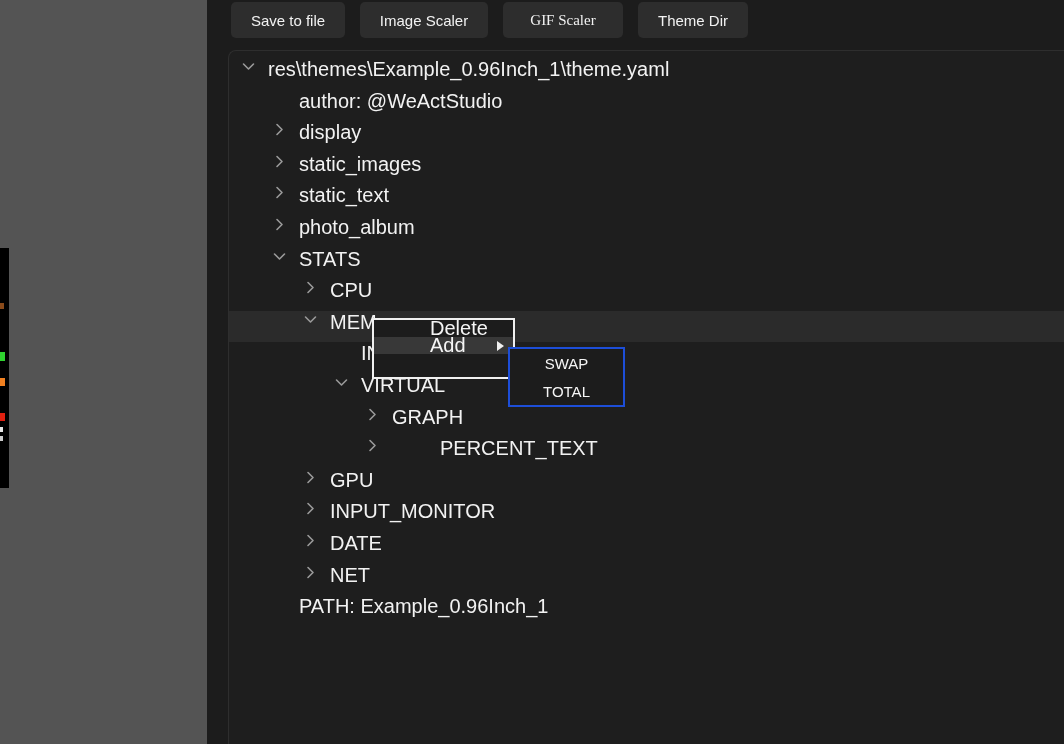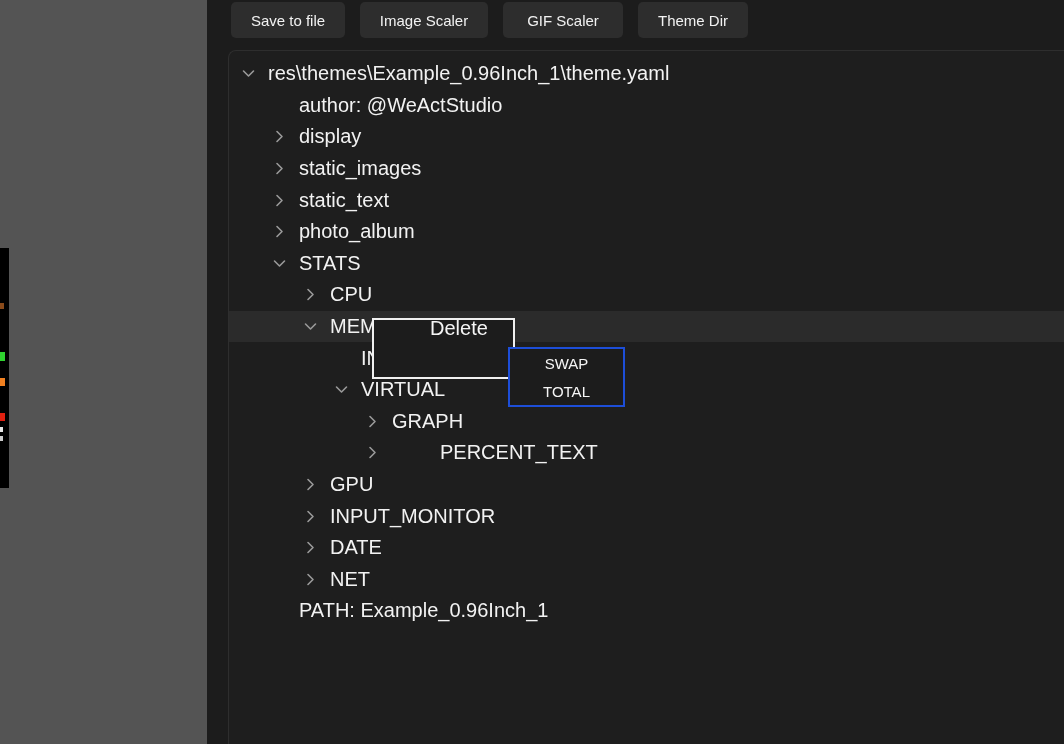--- a/index.html
+++ b/index.html
@@ -27,33 +27,33 @@
   .toolbar { position: absolute; left: 24px; top: 2px; display: flex; gap: 15px; }
   .tbtn {
     height: 36px; border: none; border-radius: 5px;
     background: #2d2d2d; color: #f2f2f2;
     font-family: inherit; font-size: 15px;
     display: flex; align-items: center; justify-content: center;
     cursor: pointer;
   }
   .tbtn:nth-child(1) { width: 114px; text-align: center; }
   .tbtn:nth-child(2) { width: 128px; }
-  .tbtn:nth-child(3) { width: 120px; }
+  .tbtn:nth-child(3) { width: 120px; font-family: Liberation Serif, serif; }
   .tbtn:nth-child(4) { width: 110px; }
 
   .tree-panel {
     position: absolute; left: 21px; top: 50px; right: 0; bottom: 0;
     background: #1e1e1e;
     border-top: 1px solid #2e2e2e; border-left: 1px solid #2e2e2e;
     border-radius: 8px 0 0 0;
     padding-top: 7px;
     overflow: hidden;
   }
   .trow {
-    height: 31.6px; display: flex; align-items: center;
+    height: 31.6px; display: flex; 
     color: #f2f2f2; font-size: 20px; white-space: pre; cursor: default;
   }
   .trow.hl { background: #2b2b2b; }
   .chev {
     width: 17px; height: 17px; margin-right: 11px; flex: 0 0 17px;
     display: inline-flex; align-items: center; justify-content: center;
   }
   .chev svg { display: block; }
 
   
@@ -160,20 +160,24 @@
                 <polyline points="6,3.5 11,8.5 6,13.5" stroke="#9a9a9a" stroke-width="1.6" stroke-linecap="round" stroke-linejoin="round"></polyline>
               </svg></span><span>NET</span></div>
           <div class="trow" style="padding-left: 42px;"><span class="chev"></span><span>PATH: Example_0.96Inch_1</span></div>
         </div>
     </div>
 
     <div class="cmenu" id="cmenu">
         <div class="cmenu-item">
           <span>Delete</span>
         </div>
+        <div class="cmenu-item hl">
+          <span>Add</span>
+          <span class="arrow-right"></span>
+        </div>
       </div>
 
     <div class="submenu" id="submenu">
         <div class="submenu-item">SWAP</div>
         <div class="submenu-item">TOTAL</div>
       </div>
 
   </div>
 </div>
 

